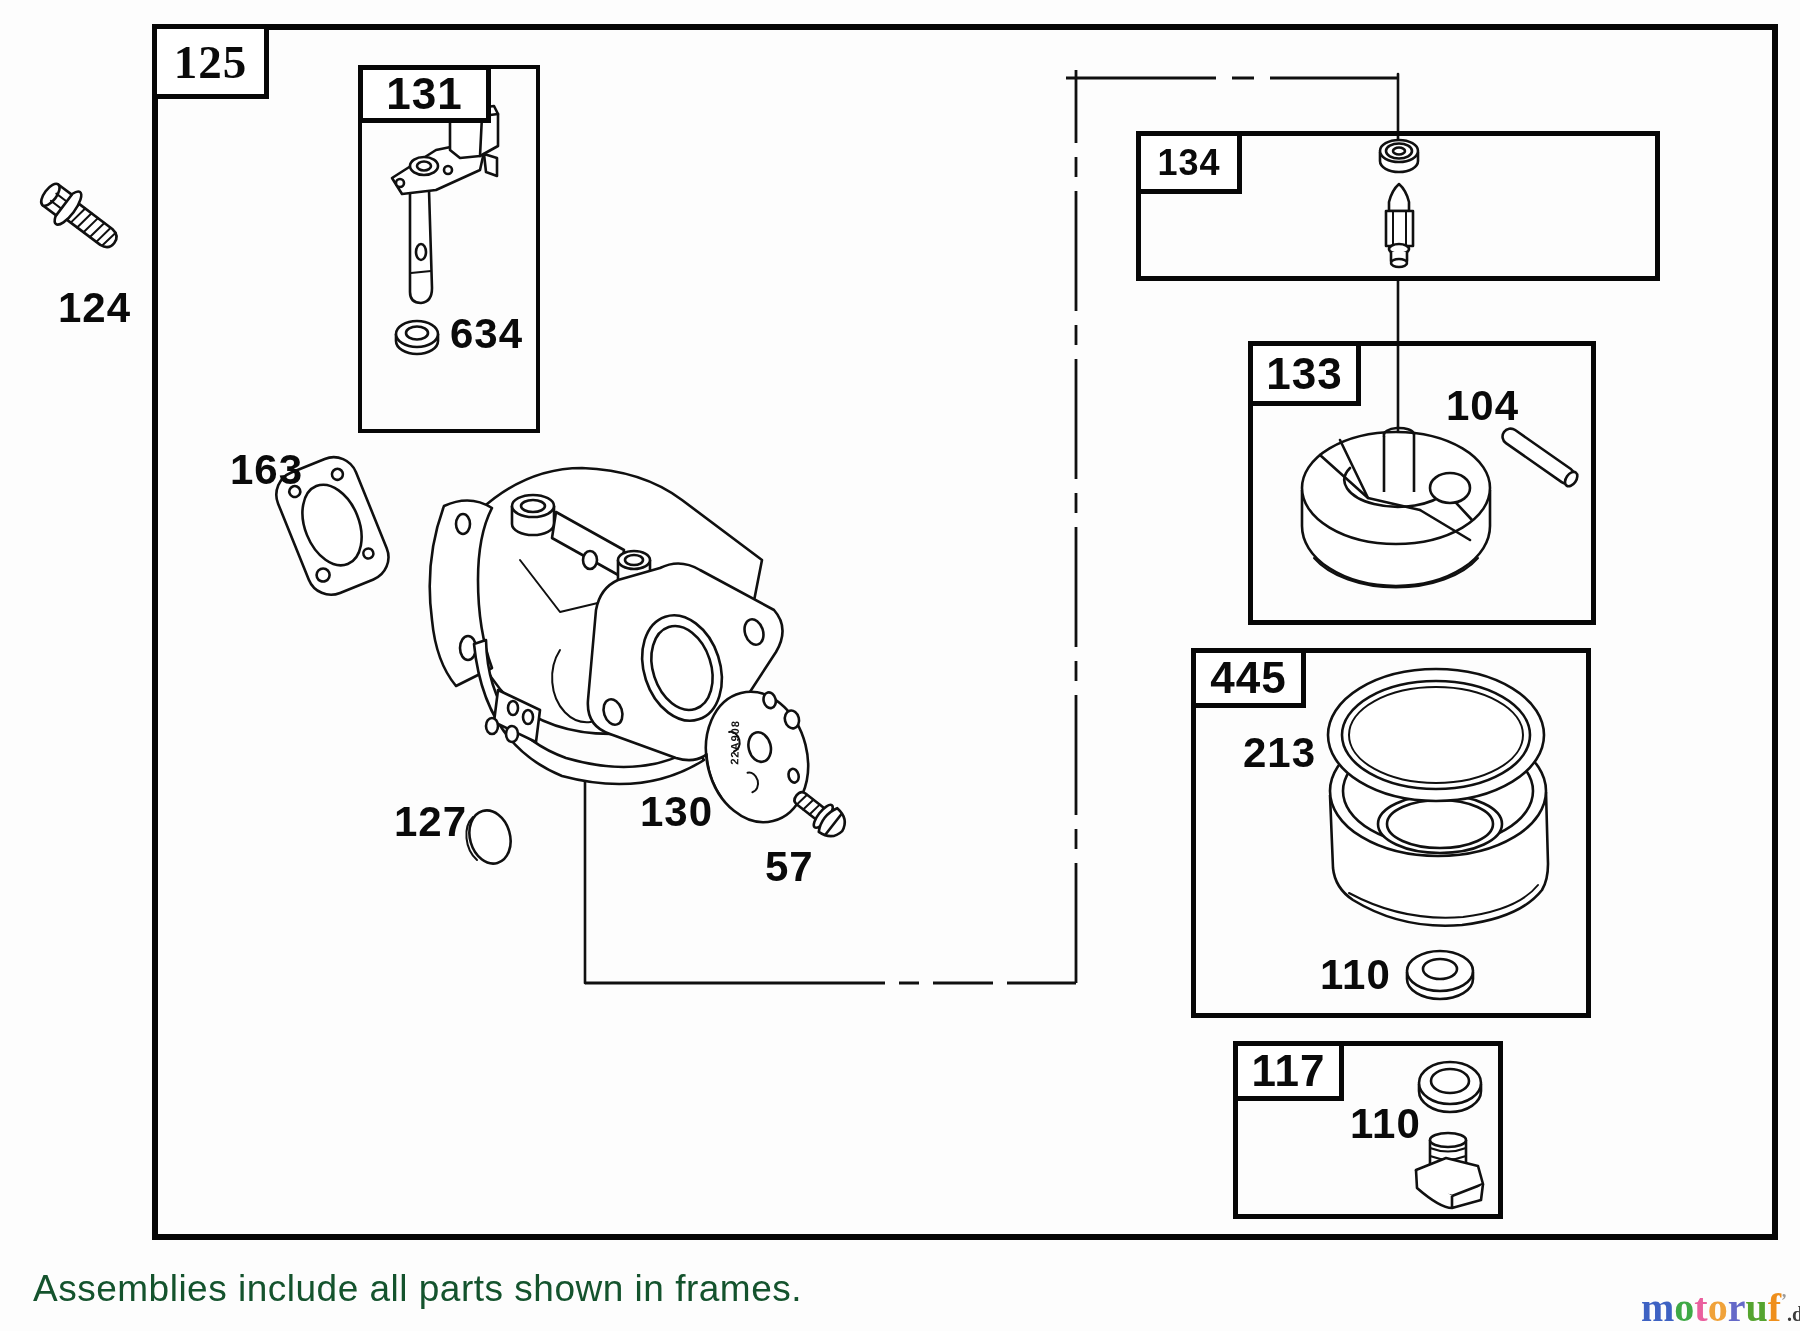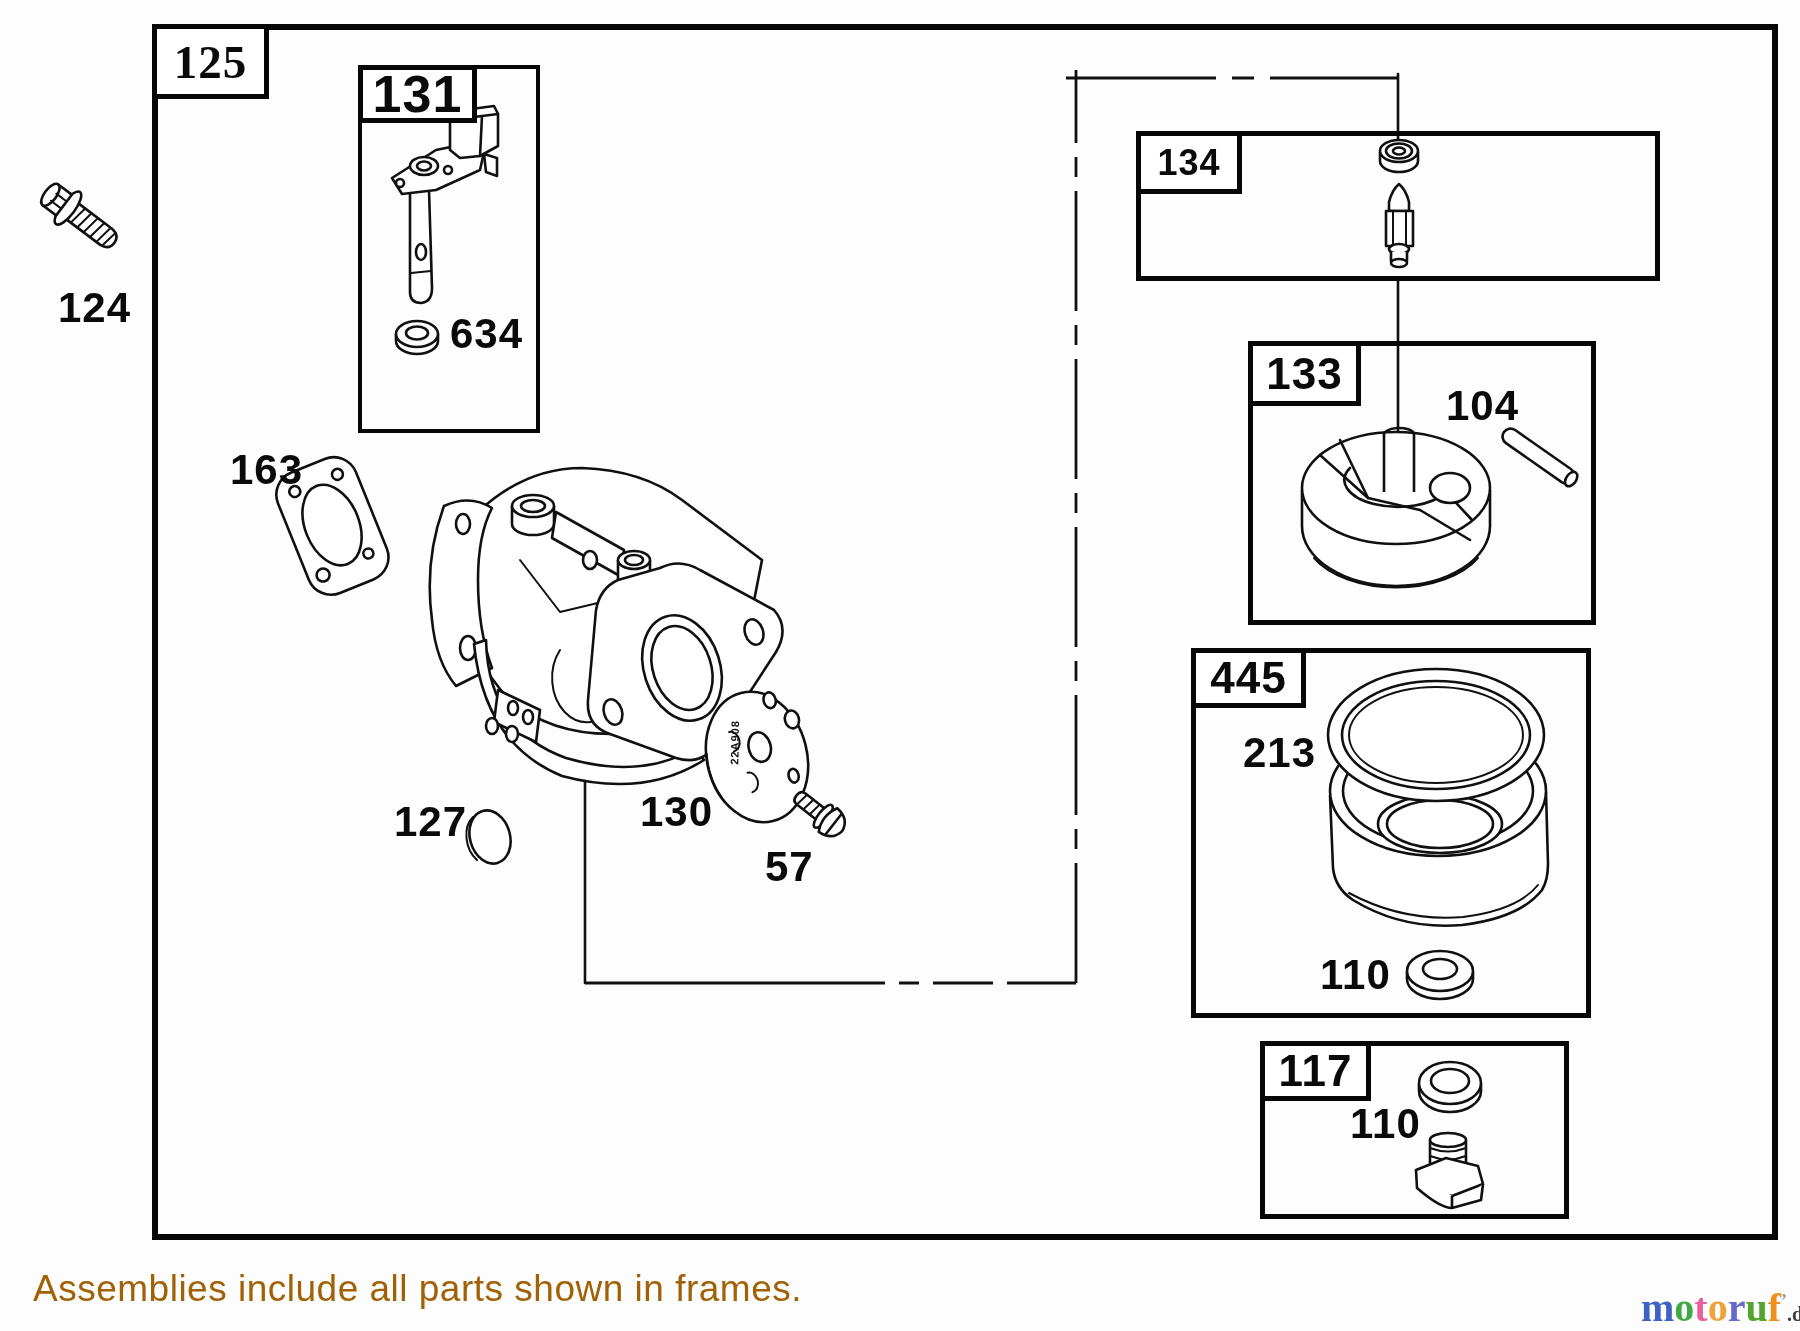--- a/index.html
+++ b/index.html
@@ -15,21 +15,21 @@
   .stamp{font-family:"Liberation Sans",sans-serif;font-size:11px;font-weight:bold;fill:#111;letter-spacing:1px;}
   .frame{position:absolute;border:5px solid #070707;box-sizing:border-box;background:transparent;}
   .frame.main{border-width:6px;font-family:Liberation Serif, serif;}
   .f131{border-width:4px;}
   .tag{
     position:absolute;background:#fff;border:5px solid #070707;box-sizing:border-box;
     display:flex;align-items:center;justify-content:center;
     font-weight:bold;color:#0a0a0a;letter-spacing:1px;
   }
   .plabel{position:absolute;font-weight:bold;font-size:42px;color:#0a0a0a;letter-spacing:1px;white-space:nowrap;}
-  .footer{position:absolute;left:33px;top:1268px;font-size:37px;color:#a16207;letter-spacing:0.5px;}
+  .footer{position:absolute;left:33px;top:1268px;font-size:37px;color:#14532d;letter-spacing:0.5px;}
   .wm{position:absolute;left:1641px;top:1284px;font-family:"Liberation Serif",serif;font-weight:bold;font-size:40px;white-space:nowrap;}
   .wm .tick{font-size:18px;vertical-align:14px;}
   .wm .suffix{font-size:20px;}
 </style>
 </head>
 <body>
 
 <svg class="art" width="1800" height="1331" viewBox="0 0 1800 1331">
 
   <g>
@@ -207,36 +207,36 @@
     <path class="fw" d="M 1416,1170 L 1446,1158 L 1478,1166 L 1483,1184 L 1452,1196 L 1420,1188 Z"></path>
     <path class="fw" d="M 1416,1170 L 1417,1188 Q 1440,1208 1452,1208 L 1452,1196 M 1483,1184 L 1481,1200 L 1452,1208"></path>
   </g>
 </svg>
 
 <div class="frame main" style="left:152px;top:24px;width:1626px;height:1216px">
   <div class="tag" style="left:-6px;top:-6px;width:117px;height:75px;font-size:47px">125</div>
 </div>
 
 <div class="frame f131" style="left:358px;top:65px;width:182px;height:368px">
-  <div class="tag" style="left:-4px;top:-4px;width:119px;height:58px;font-size:52px">131</div>
+  <div class="tag" style="left:-4px;top:-4px;width:133px;height:58px;font-size:44px">131</div>
 </div>
 
 <div class="frame" style="left:1136px;top:131px;width:524px;height:150px">
   <div class="tag" style="left:-5px;top:-5px;width:106px;height:63px;font-size:36px">134</div>
 </div>
 
 <div class="frame" style="left:1248px;top:341px;width:348px;height:284px">
   <div class="tag" style="left:-5px;top:-5px;width:113px;height:65px;font-size:44px">133</div>
 </div>
 
 <div class="frame" style="left:1191px;top:648px;width:400px;height:370px">
   <div class="tag" style="left:-5px;top:-5px;width:115px;height:60px;font-size:44px">445</div>
 </div>
 
-<div class="frame" style="left:1260px;top:1041px;width:309px;height:178px">
+<div class="frame" style="left:1233px;top:1041px;width:270px;height:178px">
   <div class="tag" style="left:-5px;top:-5px;width:111px;height:60px;font-size:44px">117</div>
 </div>
 
 <div class="plabel" style="left:58px;top:284px">124</div>
 <div class="plabel" style="left:450px;top:310px">634</div>
 <div class="plabel" style="left:230px;top:446px">163</div>
 <div class="plabel" style="left:394px;top:798px">127</div>
 <div class="plabel" style="left:640px;top:788px">130</div>
 <div class="plabel" style="left:765px;top:843px">57</div>
 <div class="plabel" style="left:1446px;top:382px">104</div>

